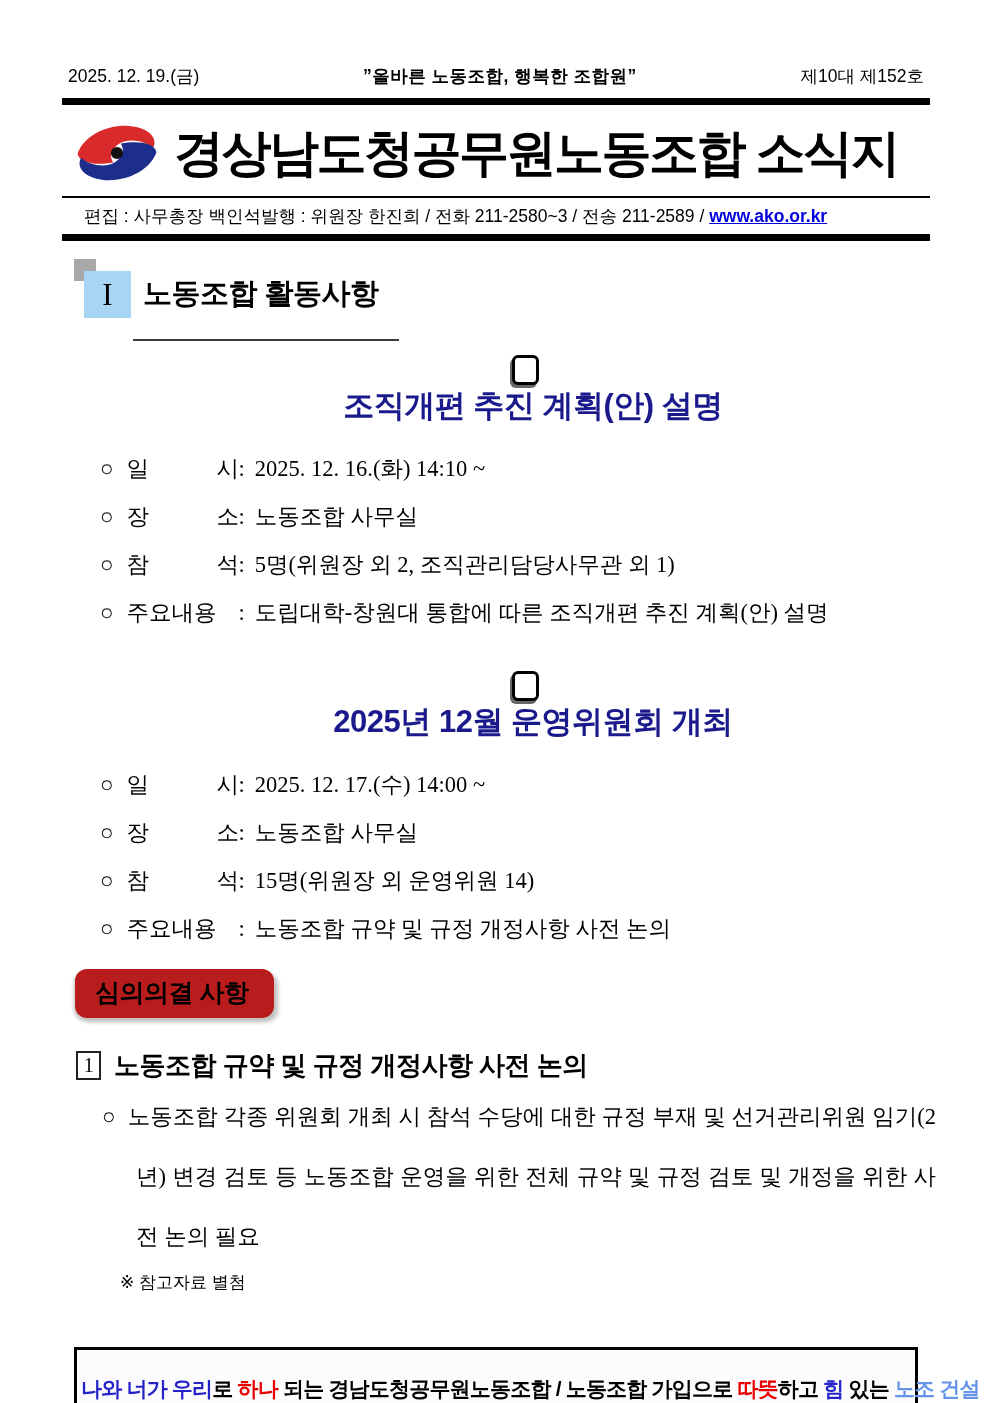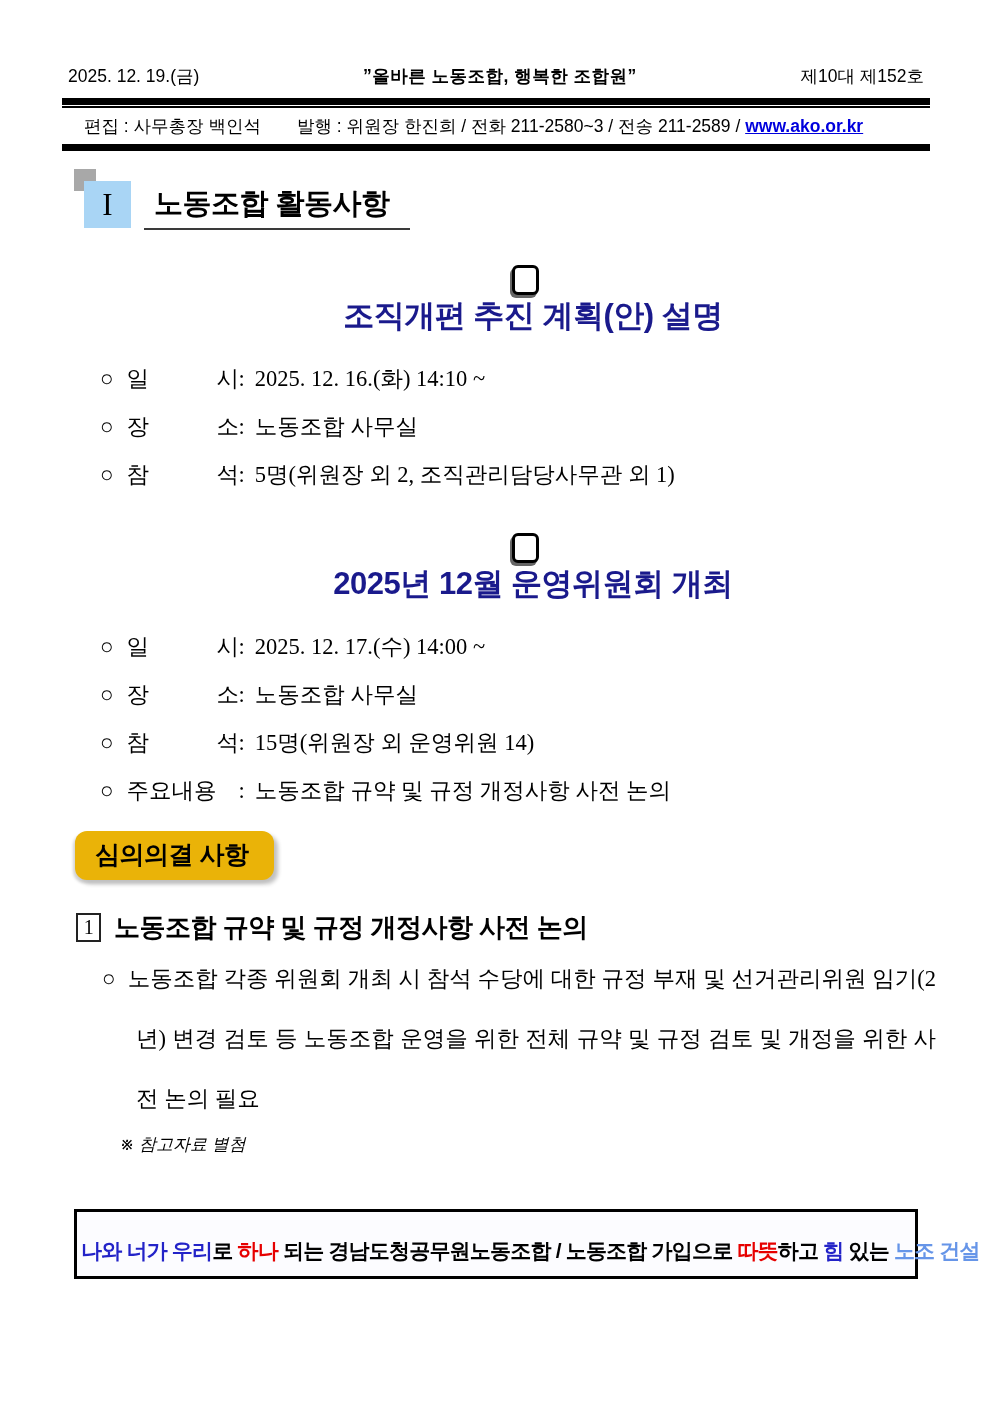--- a/index.html
+++ b/index.html
@@ -21,97 +21,105 @@
   }
   
   .masthead { display:flex; align-items:center; margin:6px 62px 0; height:84px; }
   .logo { width:94px; height:74px; flex:0 0 auto; margin:0 10px 0 8px; }
   .mast-title {
     font-size:50px; font-weight:900; letter-spacing:-2.5px;
     white-space:nowrap; line-height:84px;
   }
   .rule-thin { margin:1px 62px 0; border-top:2px solid #000; }
   .pubinfo {
-    display:flex; gap:36px; align-items:baseline;
+    display:flex; align-items:baseline;
     margin:5px 62px 0; padding-left:22px; font-size:17.5px; line-height:26px;
   }
   .pubinfo .website { color:#0000dd; font-weight:bold; text-decoration:underline; cursor:pointer; }
   .rule-double2 {
     margin:5px 62px 0; height:3px;
     border-top:2px solid #000; border-bottom:5px solid #000;
   }
   
   .sec-label { position:relative; margin:26px 0 0 74px; height:58px; }
   .gray-sq { position:absolute; left:0; top:-8px; width:22px; height:22px; background:#a8a8a8; }
   .blue-box {
     position:absolute; left:10px; top:4px; width:47px; height:47px; background:#a9d5f5;
     display:flex; align-items:center; justify-content:center;
     font-family:"Liberation Serif","DejaVu Serif",serif; font-size:31px; color:#000;
   }
   .sec-title {
-    position:absolute; left:70px; top:0; display:inline-block;
+    position:absolute; left:59px; top:0; display:inline-block;
     font-size:29px; font-weight:800; letter-spacing:-0.5px;
-    padding:7px 20px 4px 10px; border-bottom:2px solid #3a3a3a; white-space:nowrap;
+    padding:7px 20px 25px 10px; border-bottom:2px solid #3a3a3a; white-space:nowrap;
   }
   
   .h2 { margin:30px 0 0 74px; font-size:31px; font-weight:800; letter-spacing:-0.5px;
         display:flex; align-items:center; white-space:nowrap;flex-direction:column; }
   .h2.second { margin-top:34px; }
   .box-bullet {
     display:inline-block; width:27px; height:30px; background:#fff;
     border:3px solid #000; border-radius:6px; margin-right:16px;
     box-shadow:-2px 3px 0 #666; flex:0 0 auto;
   }
   
   .rows { margin-top:18px; font-family:"Liberation Serif","DejaVu Serif",serif; }
   .row { padding-left:100px; height:48px; line-height:48px; font-size:22.5px; white-space:nowrap; }
   .row .bullet { margin-right:13px; }
   .row .lbl { display:inline-block; width:112px; }
   .row .sep { margin:0 10px 0 0; }
   
   .badge {
-    display:inline-block; margin:16px 0 0 75px; background:#eab308;
+    display:inline-block; margin:16px 0 0 75px; background:#b91c1c;
     border-radius:12px; padding:7px 26px 9px 20px;
     font-size:25px; font-weight:800; letter-spacing:-0.5px;
     box-shadow:4px 4px 4px #c0c0c0, -2px 3px 3px #d4d4d4;
   }
   .h3 { margin:30px 0 0 76px; font-size:26px; font-weight:800; letter-spacing:-0.5px;
         display:flex; align-items:center; white-space:nowrap; }
   .num-box {
     display:inline-block; width:25px; height:29px; border:2px solid #222;
     text-align:center; line-height:25px; font-size:20px; font-weight:400;
     font-family:"Liberation Serif","DejaVu Serif",serif; margin-right:13px; flex:0 0 auto;
   }
   .bracket { margin:10px 0 0 82px; font-family:"Liberation Serif","DejaVu Serif",serif; font-size:21px; }
   .para {
     margin:4px 56px 0 102px; padding-left:34px; text-indent:-34px;
     font-family:"Liberation Serif","DejaVu Serif",serif; font-size:22.5px;
     line-height:60px; text-align:justify;
   }
   .para .para-bullet { margin-right:12px; }
-  .note { margin:4px 0 0 120px; font-size:17px; line-height:24px;font-style:italic; }
+  .note { margin:4px 0 0 120px; font-size:17px; line-height:24px; }
   
   .footer-box {
     margin:52px 74px 0; border:3px solid #000; background:#fcfcff;
     text-align:center; padding:25px 4px 11px;
     font-size:21px; font-weight:800; letter-spacing:-0.8px; white-space:nowrap;
   }
 </style>
 </head>
 <body>
 
 <div class="page">
 
   <div class="topline">
     <span>2025. 12. 19.(금)</span>
     <span class="slogan">”올바른 노동조합, 행복한 조합원”</span>
     <span>제10대 제152호</span>
   </div>
   <div class="rule-double"></div>
 
+  <div class="masthead">
+    <svg class="logo" viewBox="0 0 100 78" xmlns="http://www.w3.org/2000/svg">
+      <path d="M8 40 C 16 16, 52 4, 76 13 C 88 17, 93 27, 88 34 C 79 25, 60 23, 51 30 C 43 36, 42 43, 46 49 C 30 52, 11 51, 8 40 Z" fill="#d92b2b"></path>
+      <path d="M92 38 C 84 62, 48 74, 24 65 C 12 61, 7 51, 12 44 C 21 53, 40 55, 49 48 C 57 42, 58 35, 54 29 C 70 26, 89 27, 92 38 Z" fill="#1d2d8c"></path>
+      <circle cx="50" cy="39" r="6.5" fill="#111"></circle>
+    </svg>
+    <div class="mast-title">경상남도청공무원노동조합 소식지</div>
+  </div>
   <div class="rule-thin"></div>
 
   <div class="pubinfo">
     <span>편집 : 사무총장 백인석</span>
     <span><span>발행 : 위원장 한진희 / 전화 211-2580~3 / 전송 211-2589 /</span>
       <span class="website">www.ako.or.kr</span></span>
   </div>
   <div class="rule-double2"></div>
 
   <div class="sec-label">
@@ -127,20 +135,23 @@
 
   <div class="rows">
     <div class="row">
       <span class="bullet">○</span><span class="lbl">일　　　시</span><span class="sep">:</span><span class="val">2025. 12. 16.(화) 14:10 ~</span>
     </div>
     <div class="row">
       <span class="bullet">○</span><span class="lbl">장　　　소</span><span class="sep">:</span><span class="val">노동조합 사무실</span>
     </div>
     <div class="row">
       <span class="bullet">○</span><span class="lbl">참　　　석</span><span class="sep">:</span><span class="val">5명(위원장 외 2, 조직관리담당사무관 외 1)</span>
+    </div>
+    <div class="row">
+      <span class="bullet">○</span><span class="lbl">주요내용</span><span class="sep">:</span><span class="val">도립대학-창원대 통합에 따른 조직개편 추진 계획(안) 설명</span>
     </div>
   </div>
 
   <div class="h2 second">
     <span class="box-bullet"></span>
     <span style="color: rgb(26, 26, 140);">2025년 12월 운영위원회 개최</span>
   </div>
 
   <div class="rows">
     <div class="row">

